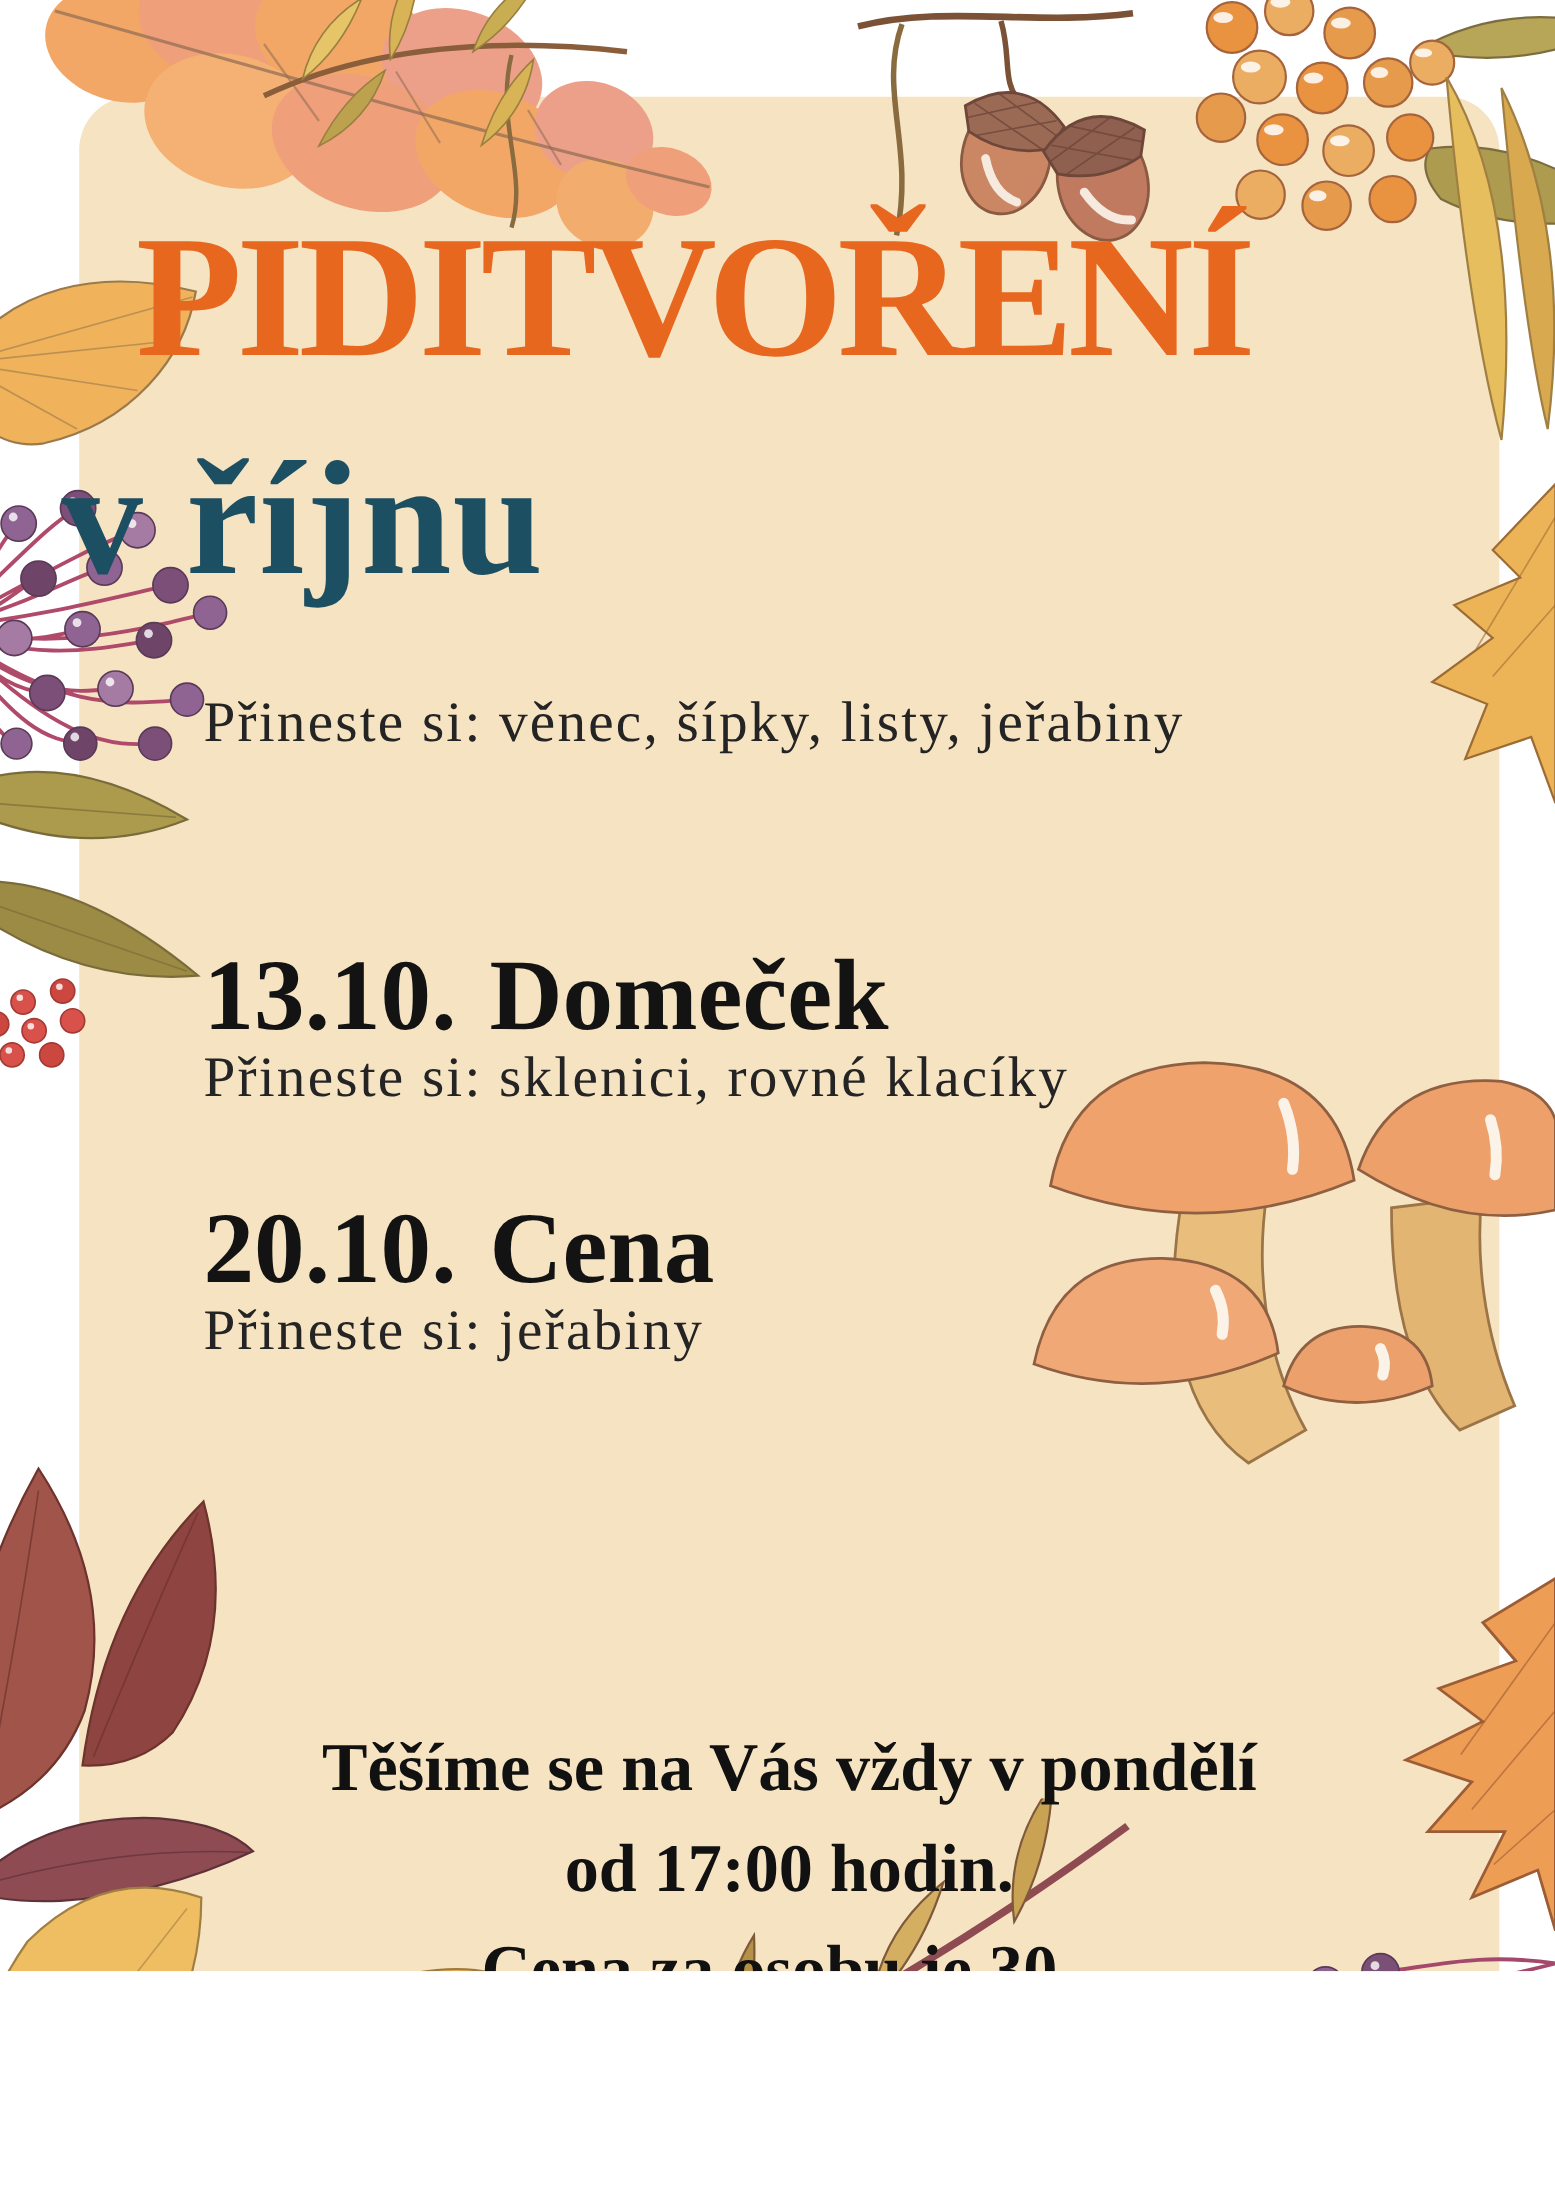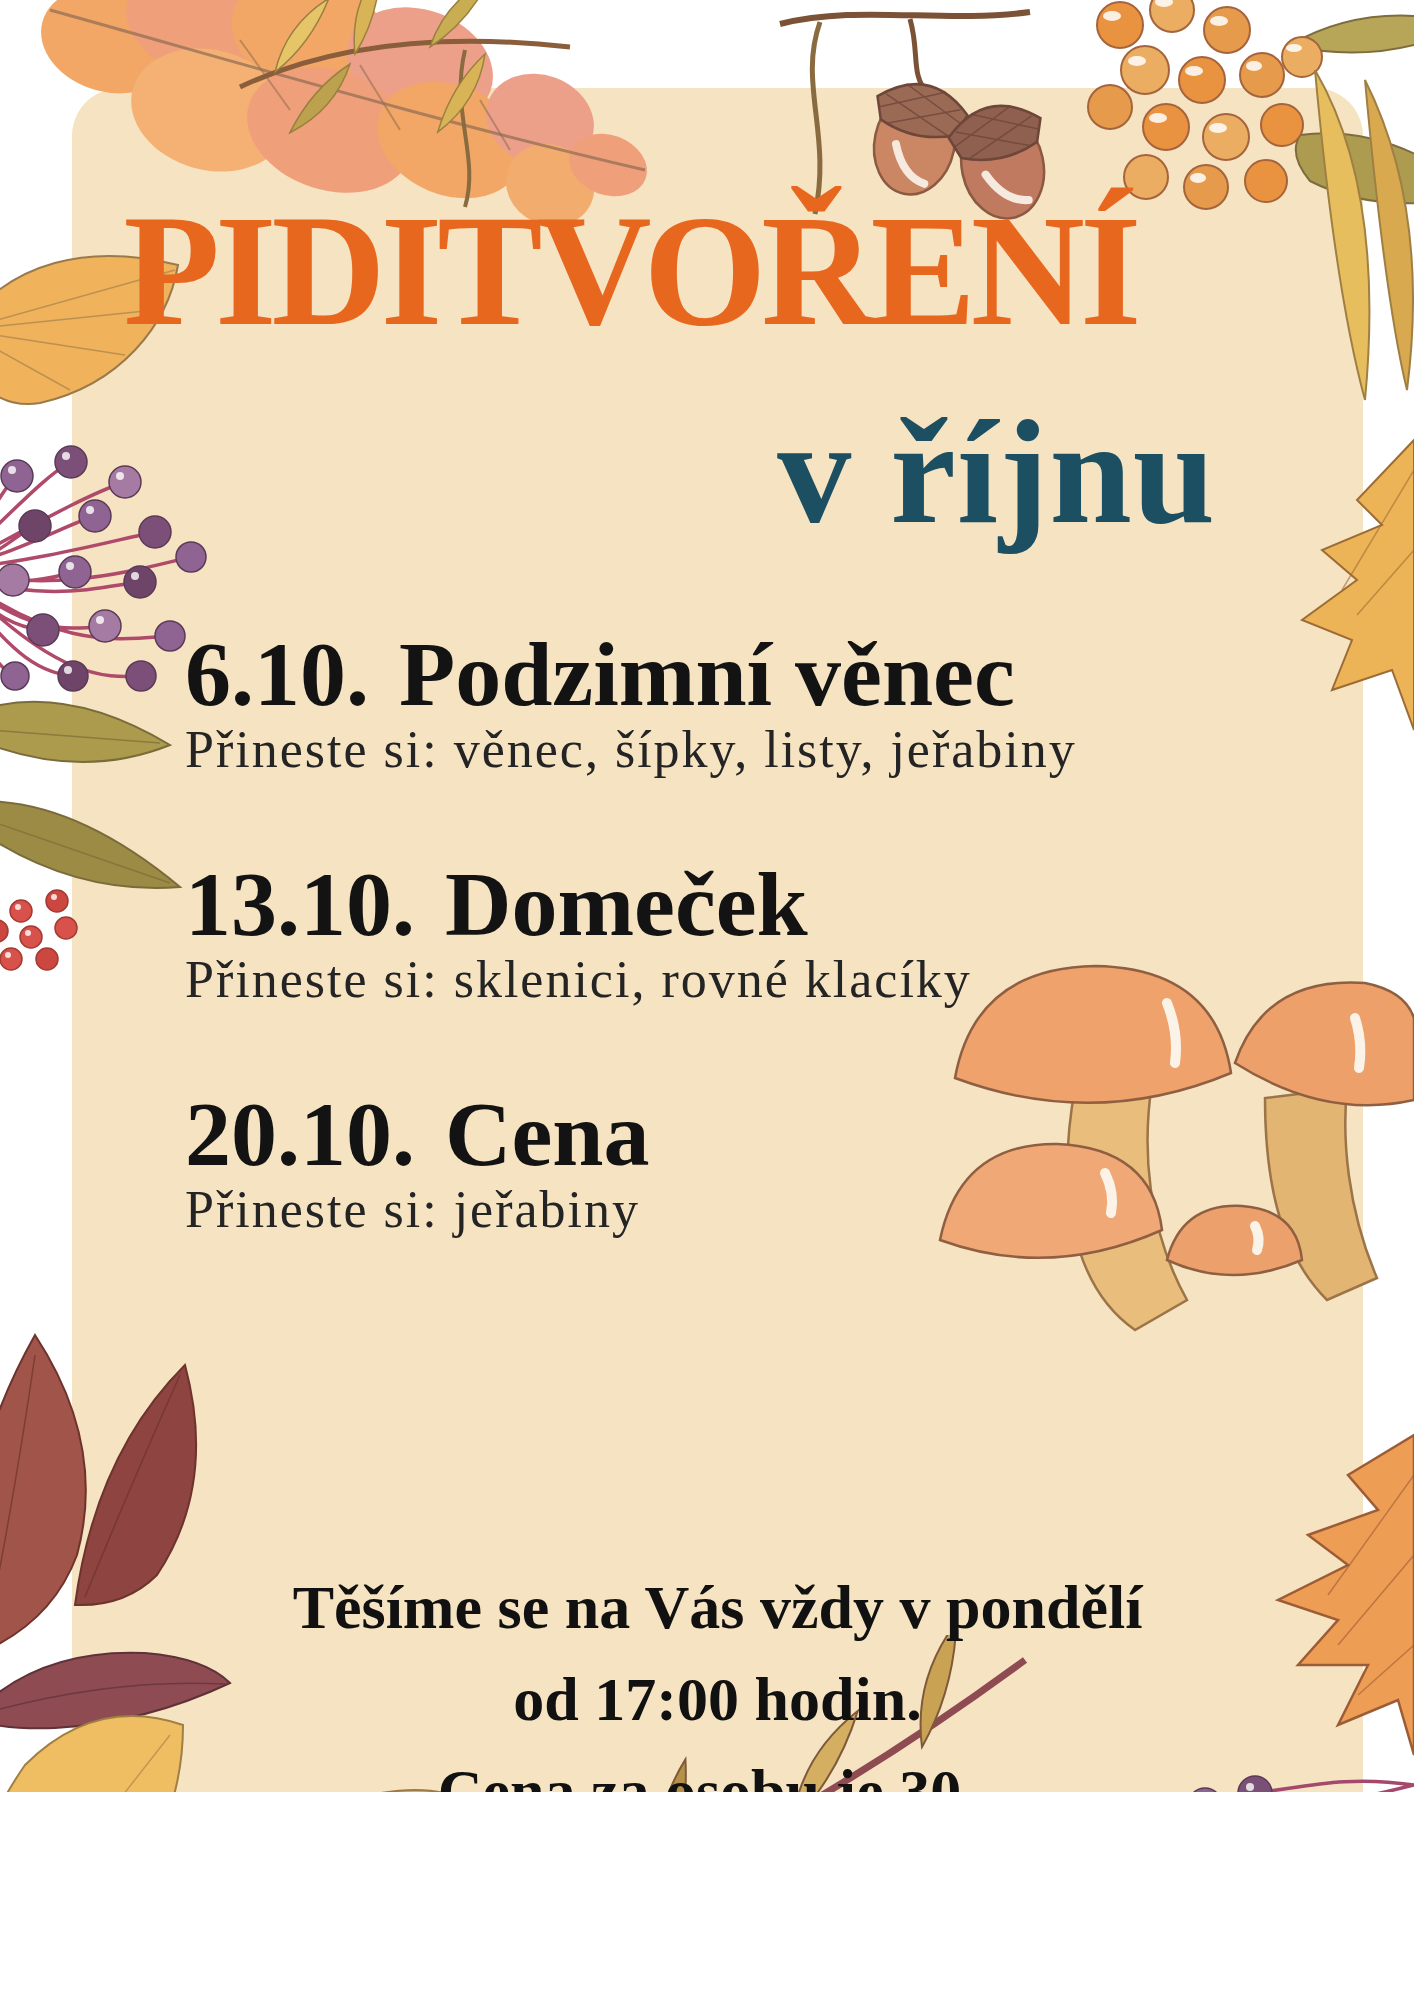--- a/index.html
+++ b/index.html
@@ -3,21 +3,21 @@
 <meta charset="utf-8">
 <style>
   html,body{margin:0;padding:0;background:#ffffff;}
   .poster{position:relative;width:1414px;height:1792px;overflow:hidden;background:#ffffff;
           font-family:Liberation Serif, serif;}
   .panel{position:absolute;left:72px;top:88px;width:1291px;height:1828px;
          background:#F5E3C2;border-radius:48px;}
   .deco{position:absolute;pointer-events:none;}
   .title{position:absolute;left:40px;top:192px;width:1180px;text-align:center;
          font-size:158px;font-weight:700;letter-spacing:-5px;color:#E8671F;line-height:1;}
-  .subtitle{position:absolute;left:36px;top:398px;width:1180px;text-align:right;
+  .subtitle{position:absolute;left:56px;top:398px;width:1180px;text-align:left;
          font-size:148px;font-weight:700;letter-spacing:1px;color:#1D4F63;line-height:1;}
   .event{position:absolute;left:185px;}
   .e1{top:628px;}.e2{top:858px;}.e3{top:1088px;}.e4{top:1328px;}
   .event-head{font-size:92px;font-weight:700;color:#131313;line-height:1;white-space:nowrap;}
   .event-date{margin-right:30px;}
   .event-note{margin-top:4px;font-size:52px;font-weight:400;color:#242424;
               letter-spacing:2px;line-height:1;white-space:nowrap;}
   .footer-line{position:absolute;left:72px;width:1291px;text-align:center;
                font-weight:700;color:#111111;font-size:62px;line-height:1;}
   .f1{top:1576px;}.f2{top:1668px;}.f3{top:1760px;}
@@ -265,23 +265,20 @@
       <circle cx="165" cy="154" r="4"></circle>
         <circle cx="145" cy="234" r="4"></circle>
         <circle cx="245" cy="84" r="4"></circle>
     </g>
   </svg>
 
   <div class="title">PIDITVOŘENÍ</div>
   <div class="subtitle">v říjnu</div>
 
   <div class="event e1">
-    <div class="event-head">
-      <span class="event-date">6.10.</span><span>Podzimní věnec</span>
-    </div>
     <div class="event-note">Přineste si: věnec, šípky, listy, jeřabiny</div>
   </div>
 
   <div class="event e2">
     <div class="event-head">
       <span class="event-date">13.10.</span><span>Domeček</span>
     </div>
     <div class="event-note">Přineste si: sklenici, rovné klacíky</div>
   </div>
 

